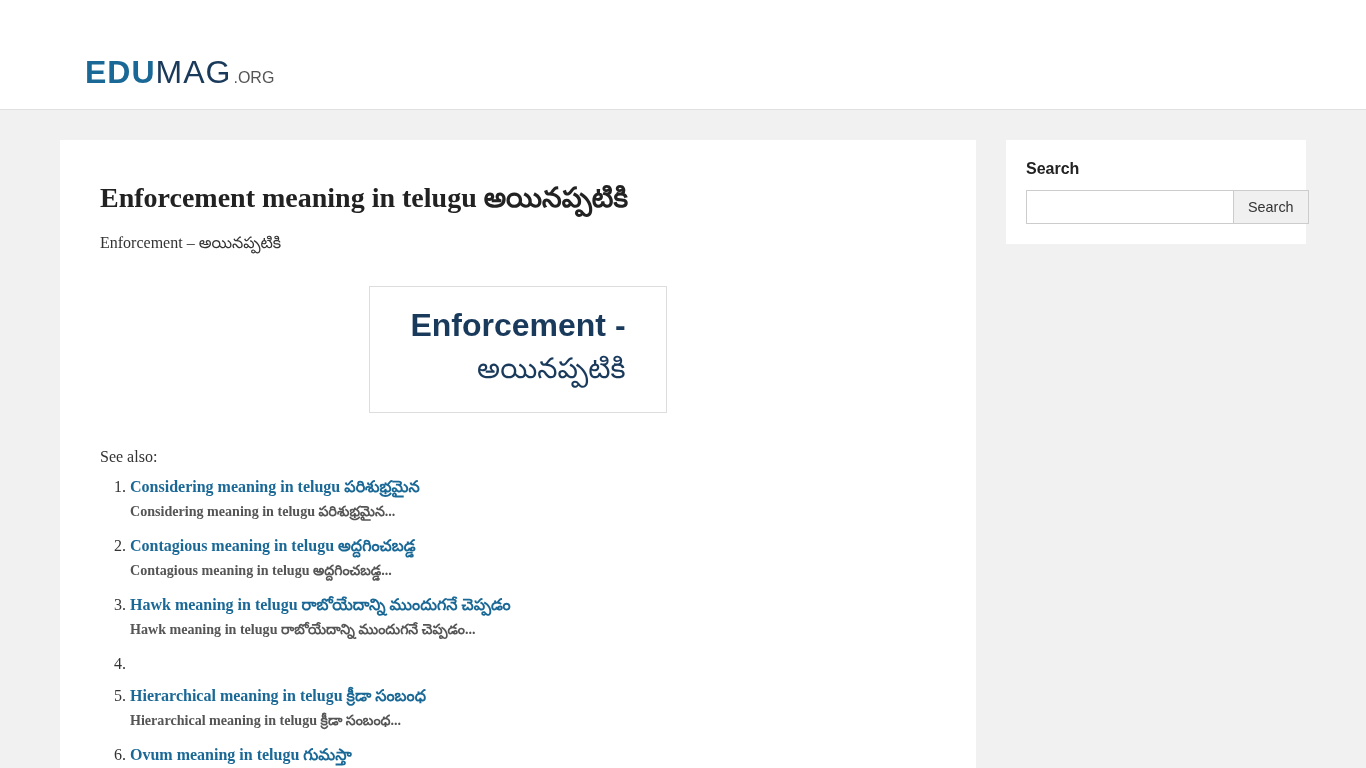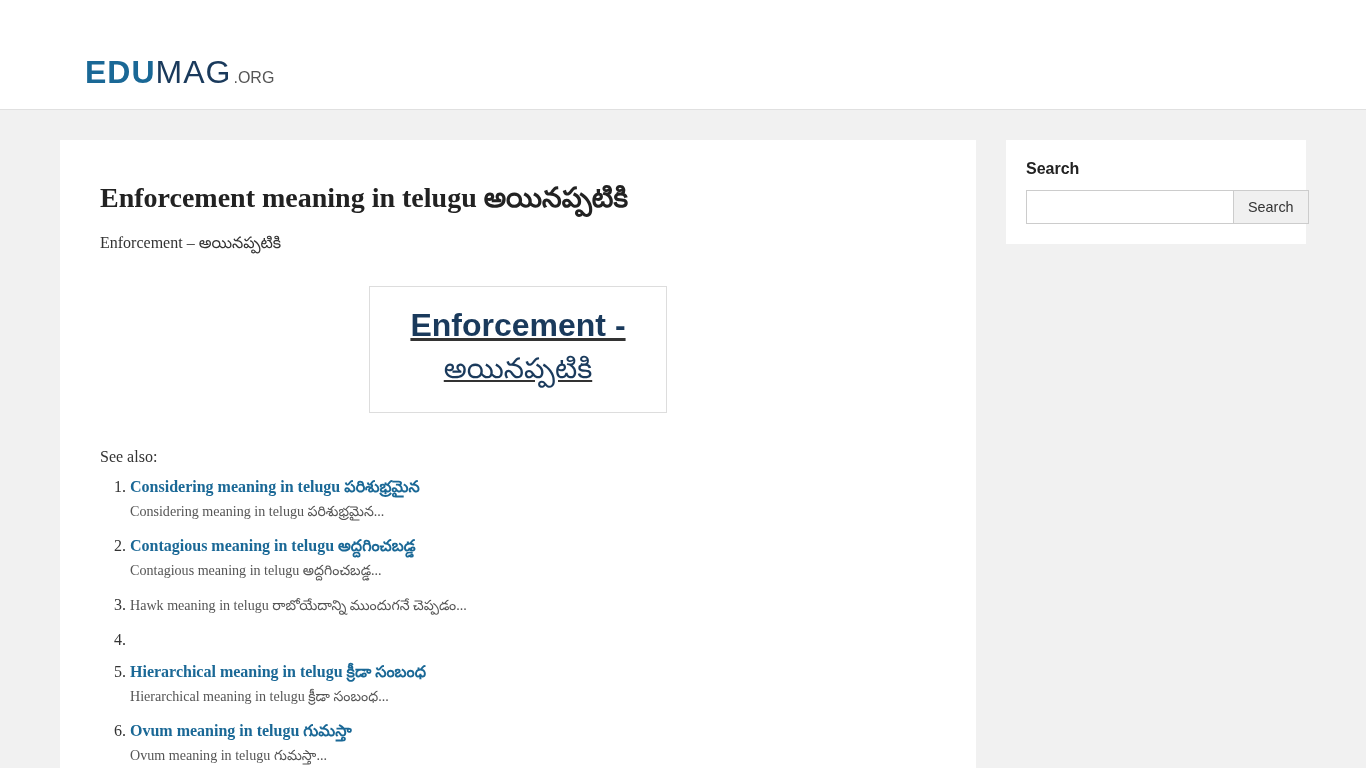--- a/index.html
+++ b/index.html
@@ -89,22 +89,21 @@
     .post-image-wrapper {
       display: flex;
       justify-content: center;
       margin-bottom: 35px;
     }
 
     .post-image {
       border: 1px solid #ddd;
       padding: 20px 40px;
       background: #fff;
-      text-align: center;
-      text-decoration: underline;
+      text-align: right;
     }
 
     .image-text-en {
       font-size: 2rem;
       font-weight: 900;
       color: #1a3a5c;
       font-family: Arial, sans-serif;
       display: block;
     }
 
@@ -135,20 +134,21 @@
       color: #1a6896;
       text-decoration: none;
       font-size: 1rem;
       font-weight: 600;
     }
 
     .see-also-desc {
       font-size: 0.88rem;
       color: #555;
       margin-top: 3px;
+      font-weight: bold;
     }
 
     
     #sidebar {
       width: 300px;
       flex-shrink: 0;
     }
 
     .sidebar-widget {
       background: #fff;
@@ -218,20 +218,21 @@
     <ol class="see-also-list">
       <li>
         <a href="#">Considering meaning in telugu పరిశుభ్రమైన</a>
         <p class="see-also-desc">Considering meaning in telugu పరిశుభ్రమైన...</p>
       </li>
       <li>
         <a href="#">Contagious meaning in telugu అద్దగించబడ్డ</a>
         <p class="see-also-desc">Contagious meaning in telugu అద్దగించబడ్డ...</p>
       </li>
       <li>
+        <a href="#">Hawk meaning in telugu రాబోయేదాన్ని ముందుగనే చెప్పడం</a>
         <p class="see-also-desc">Hawk meaning in telugu రాబోయేదాన్ని ముందుగనే చెప్పడం...</p>
       </li>
       <li>
       </li>
       <li>
         <a href="#">Hierarchical meaning in telugu క్రీడా సంబంధ</a>
         <p class="see-also-desc">Hierarchical meaning in telugu క్రీడా సంబంధ...</p>
       </li>
       <li>
         <a href="#">Ovum meaning in telugu గుమస్తా</a>

